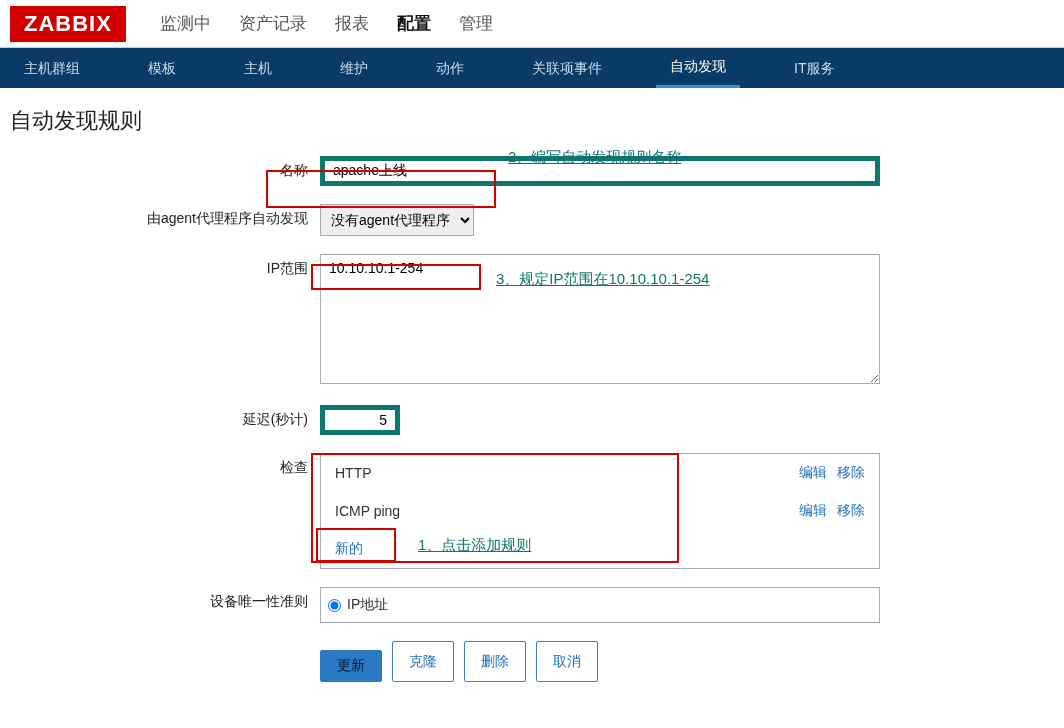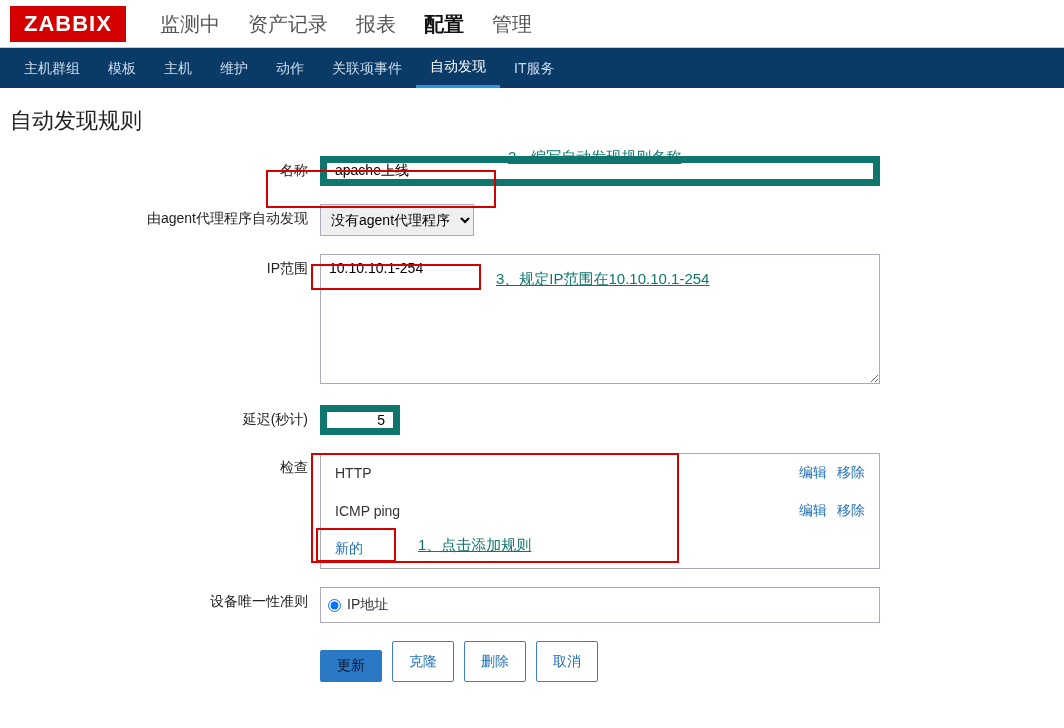--- a/index.html
+++ b/index.html
@@ -1,29 +1,29 @@
 <!DOCTYPE html>
 <html><head>
 <meta charset="utf-8">
 <style>
   * { box-sizing: border-box; margin: 0; padding: 0; }
   body { font-family: Arial, "Helvetica Neue", sans-serif; font-size: 14px; color: #333; background: #fff; width: 1064px; }
   .topnav { display: flex; align-items: center; padding: 0 10px; border-bottom: 1px solid #ccc; height: 48px; }
   .logo { background: #d40000; color: #fff; font-weight: bold; font-size: 22px; letter-spacing: 1px; padding: 5px 14px; margin-right: 20px; }
-  .topnav-item { color: #555; padding: 0 14px; height: 48px; line-height: 48px; cursor: pointer; font-size: 20px; }
+  .topnav-item { color: #555; padding: 0 14px; height: 48px; line-height: 48px; cursor: pointer; font-size: 17px; }
   .topnav-item.active { color: #111; font-weight: bold; }
-  .subnav { background: #0a3a66; display: flex; height: 40px; align-items: center; padding: 0 10px; }
+  .subnav { background: #0a3a66; display: flex; height: 40px; align-items: center; padding: 0 10px; gap: 40px; }
   .subnav-item { color: #cde; padding: 0 14px; height: 40px; line-height: 40px; cursor: pointer; font-size: 14px; }
   .subnav-item.active { color: #fff; border-bottom: 3px solid #2f8fe0; line-height: 37px; }
   .page { padding: 18px 10px 30px 10px; position: relative; }
   h1 { font-size: 22px; font-weight: normal; color: #222; margin-bottom: 20px; }
   .form-row { display: flex; margin-bottom: 18px; }
   .form-label { width: 310px; text-align: right; padding-right: 12px; padding-top: 6px; color: #222; }
   .form-field { flex: 0 0 auto; }
-  input[type=text] { border: 7px solid #0f766e; padding: 5px 8px; font-size: 14px; height: 30px; }
+  input[type=text] { border: 5px solid #0f766e; padding: 5px 8px; font-size: 14px; height: 30px; }
   .w560 { width: 560px; }
   .w80 { width: 80px; text-align: right; padding-right: 8px; }
   textarea { border: 1px solid #aab; padding: 5px 8px; font-size: 14px; width: 560px; height: 130px; resize: both; font-family: inherit; }
   select { border: 1px solid #aab; padding: 4px 6px; font-size: 14px; height: 32px; }
   .check-box { border: 1px solid #aab; width: 560px; }
   .check-row { display: flex; justify-content: space-between; align-items: center; padding: 10px 14px; }
   .check-name { color: #333; }
   .check-actions a { color: #1e6fb8; text-decoration: none; margin-left: 6px; cursor: pointer; }
   .new-link { color: #1e6fb8; text-decoration: none; cursor: pointer; padding: 10px 14px; display: inline-block; }
   .radio-wrap { border: 1px solid #aab; width: 560px; padding: 8px 7px; }

